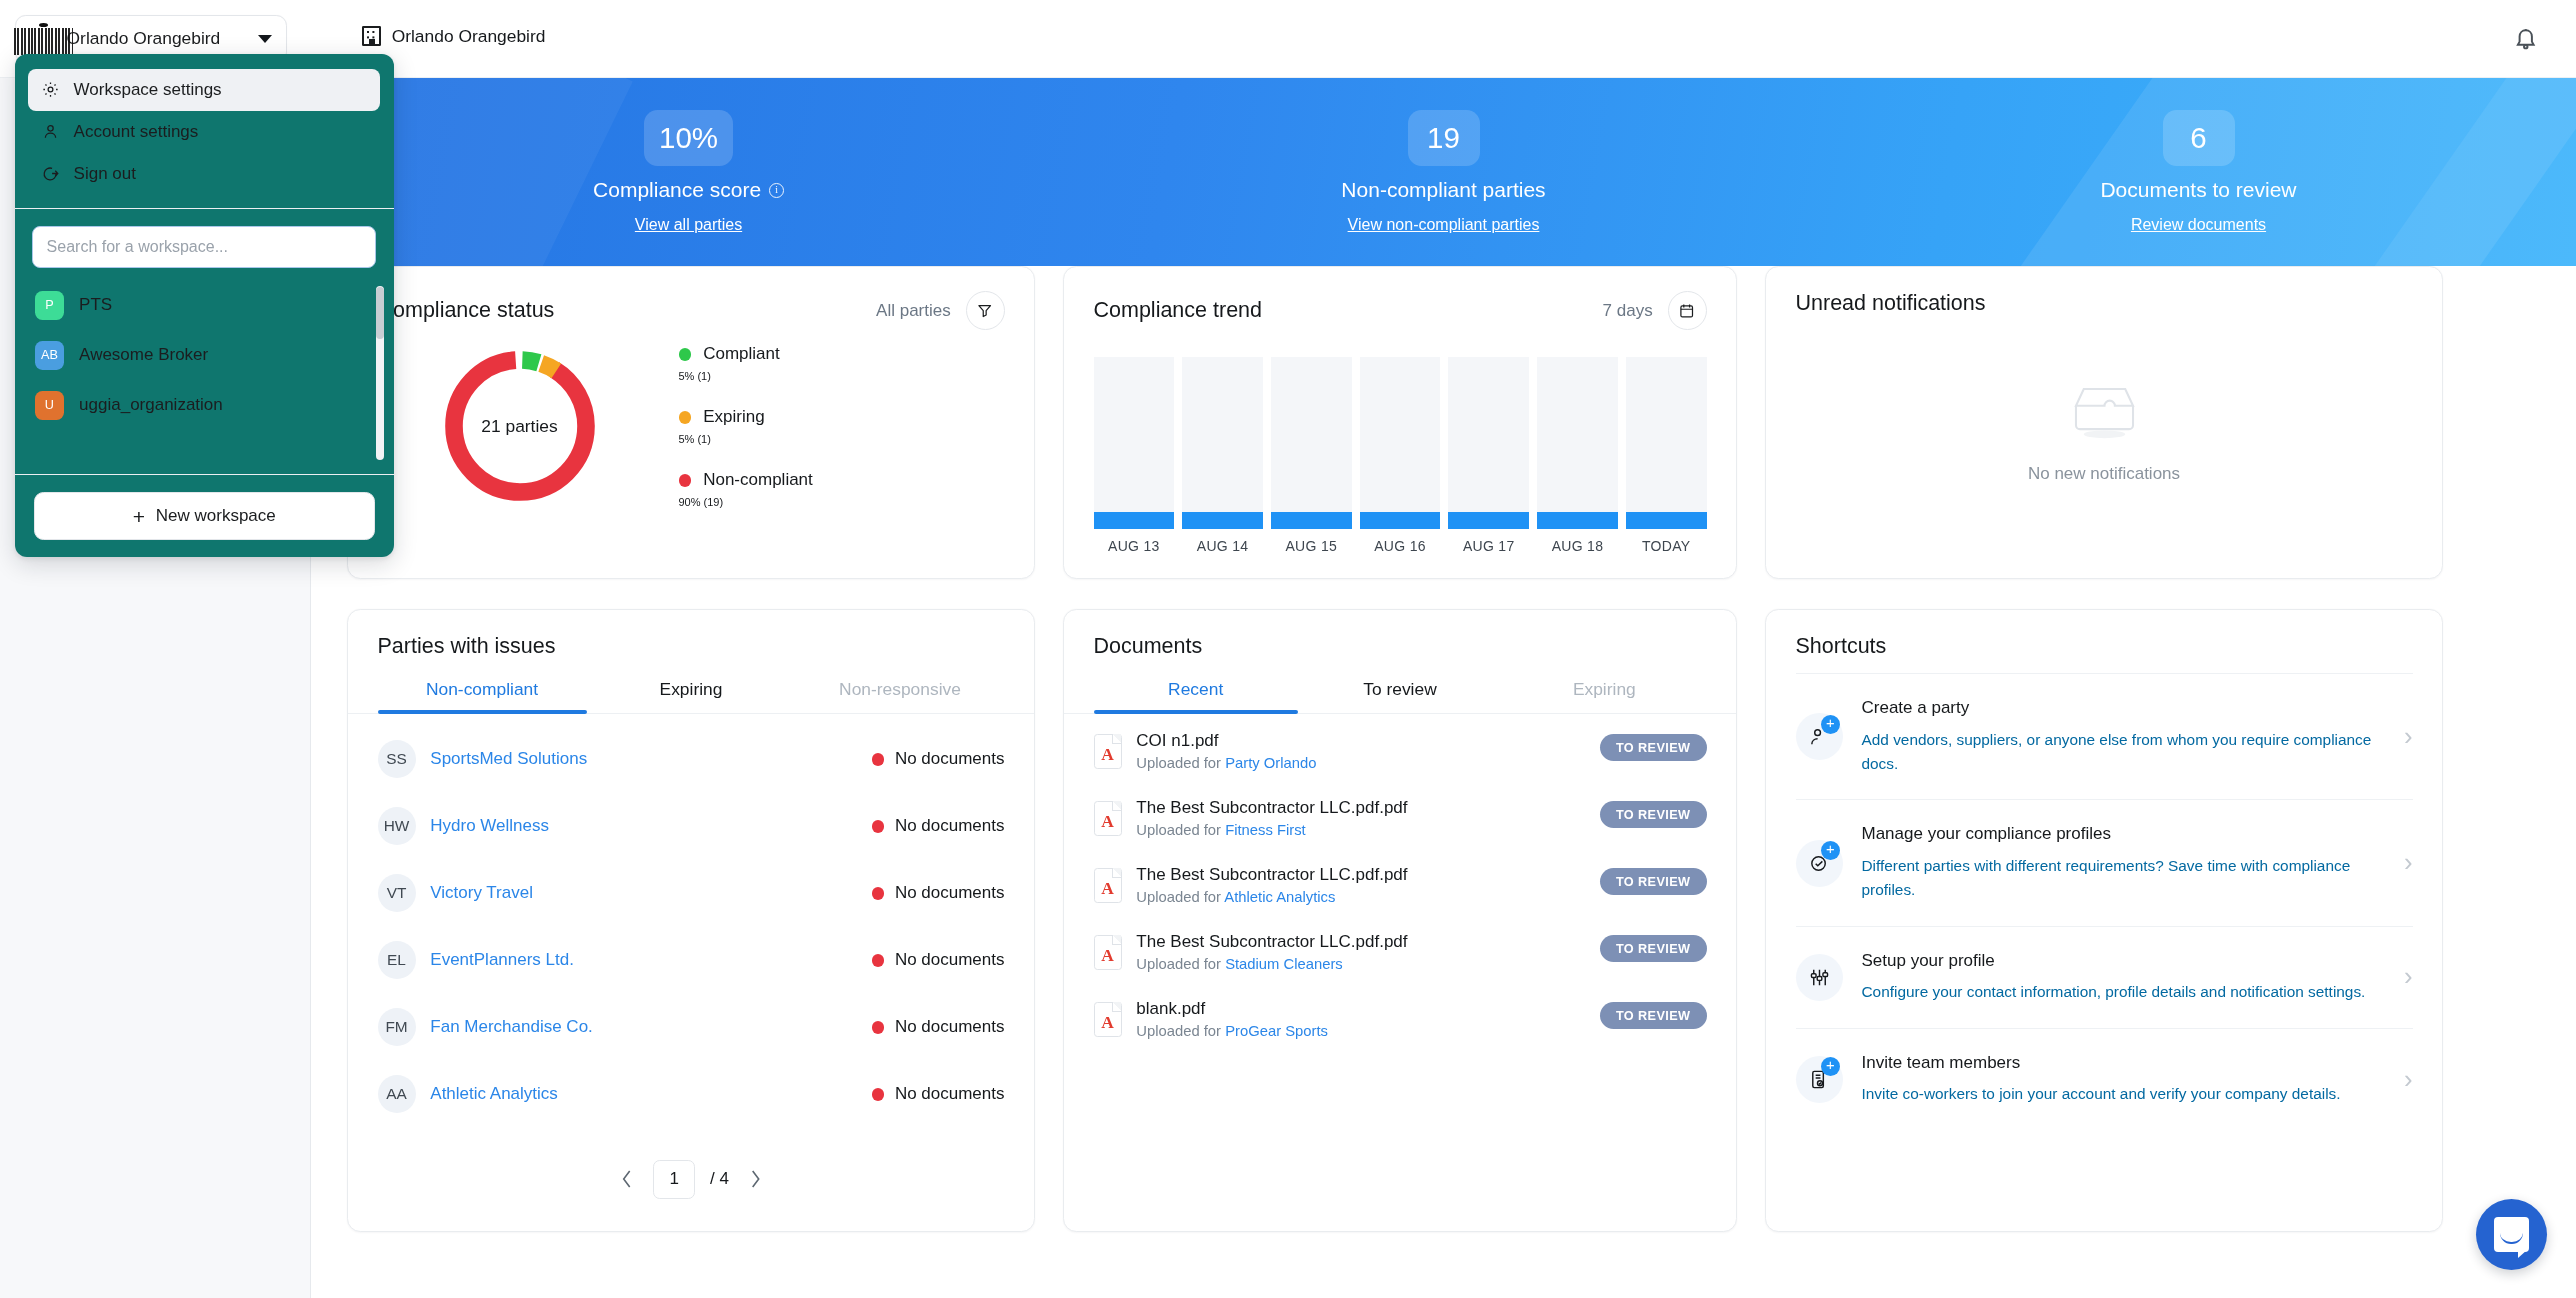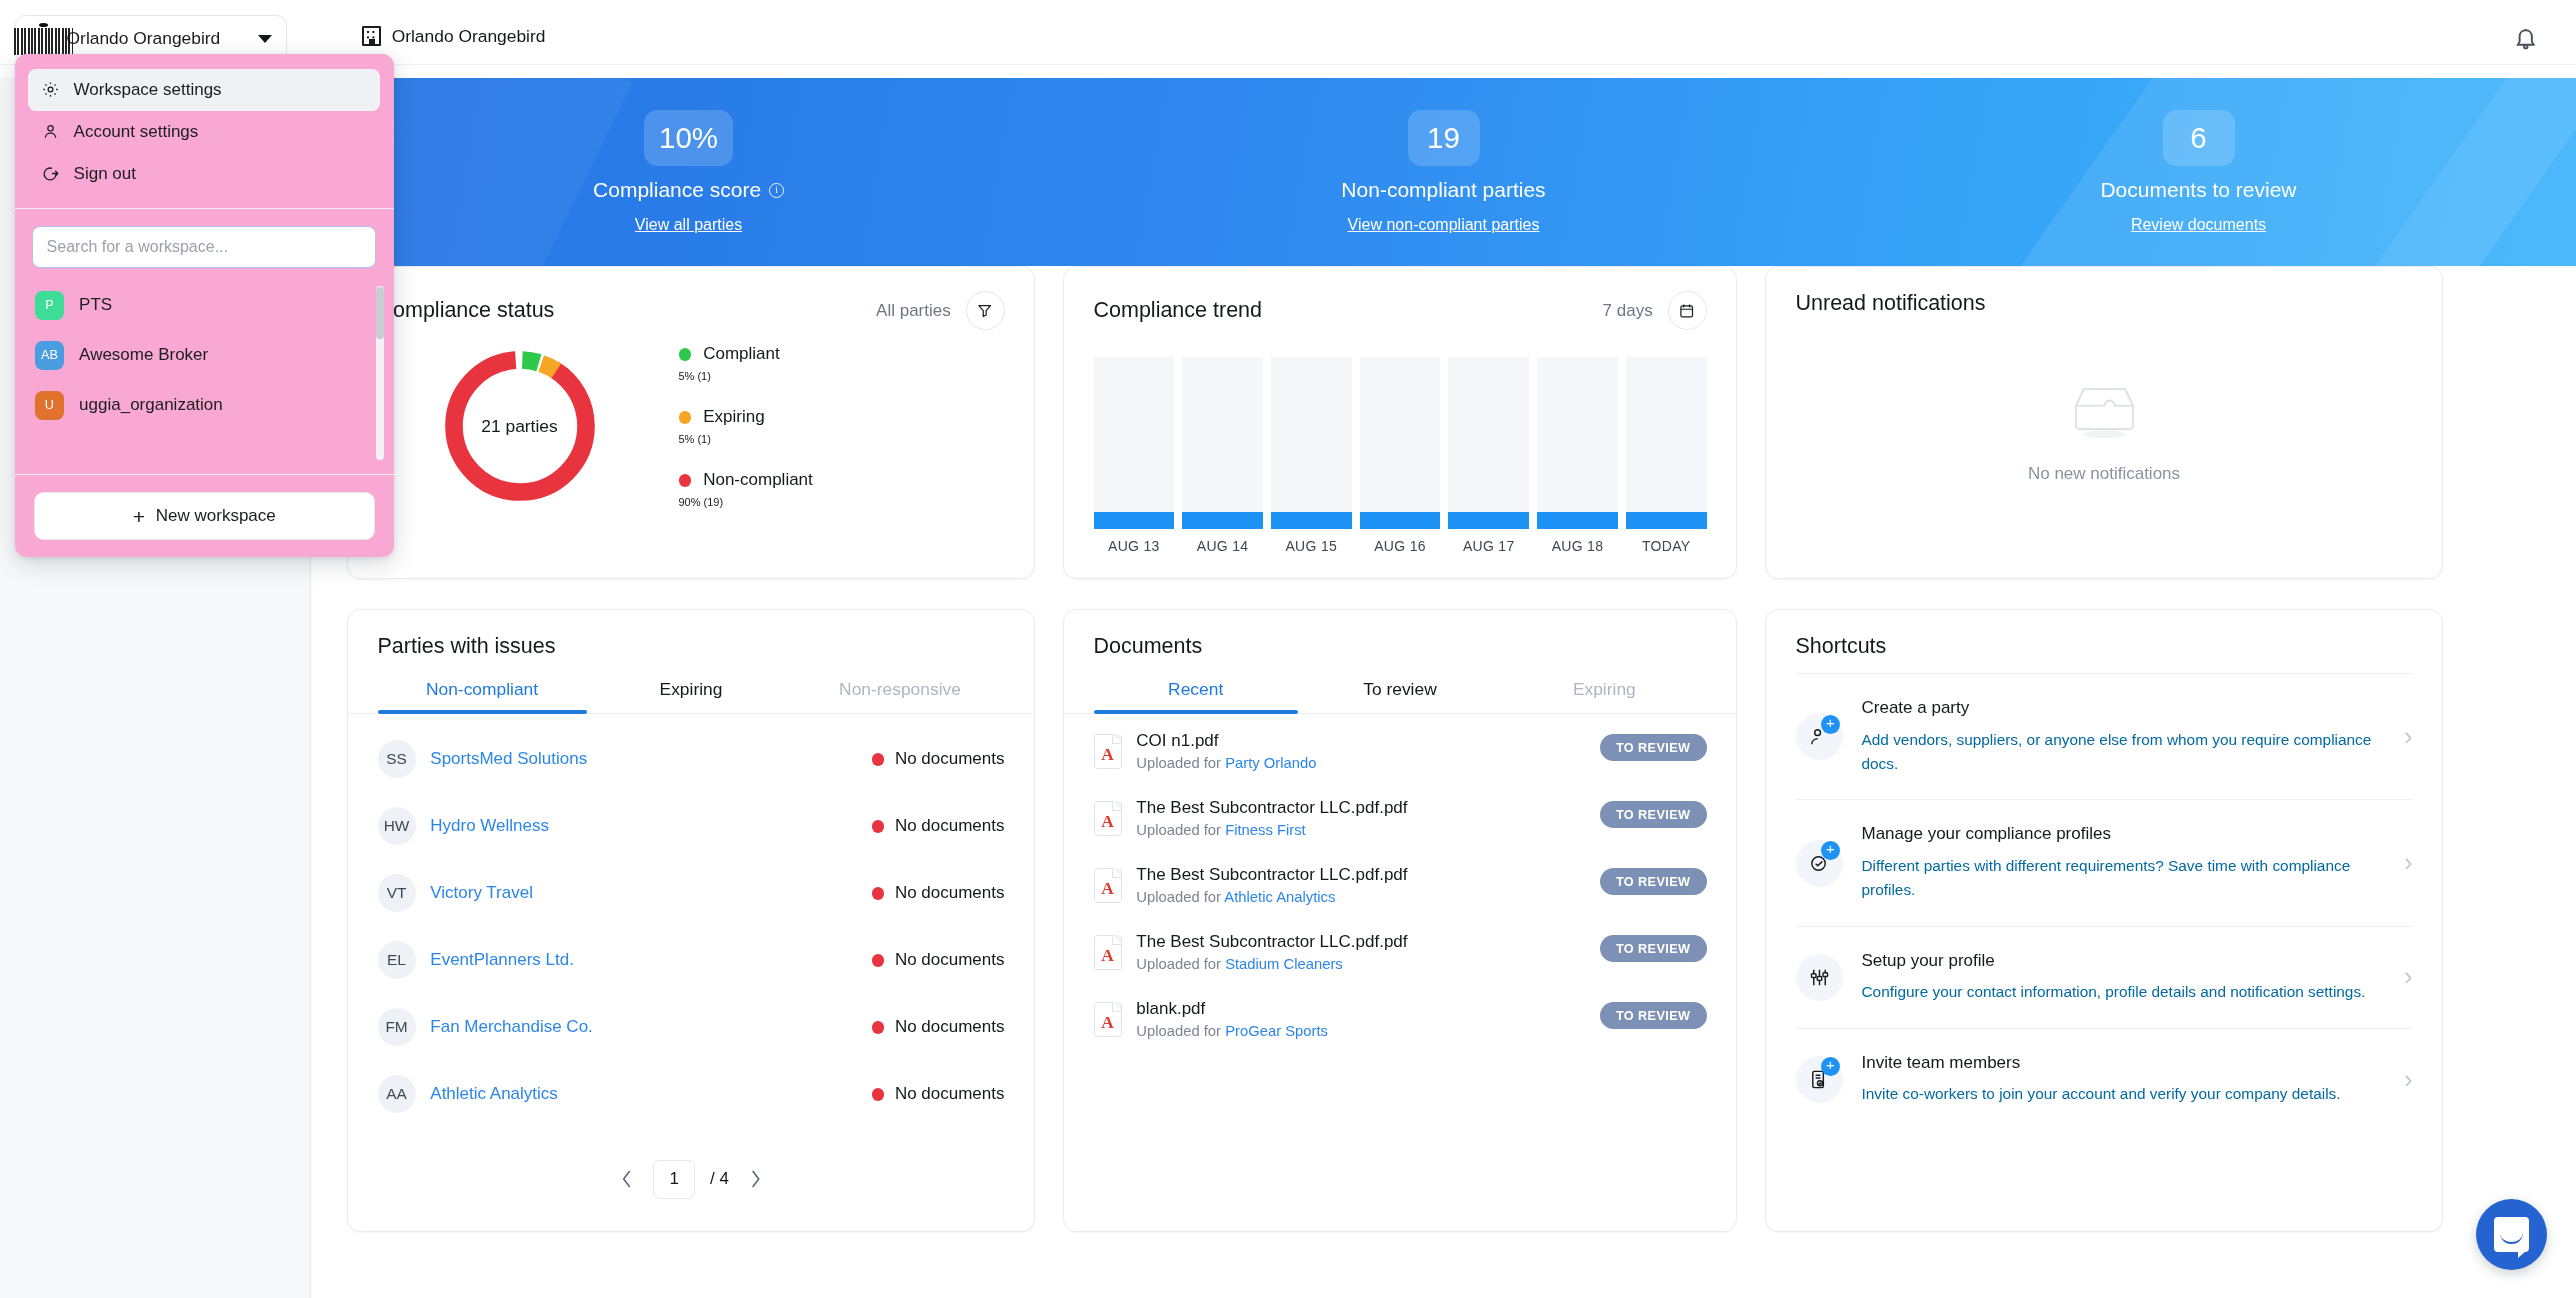--- a/index.html
+++ b/index.html
@@ -7,21 +7,21 @@
     width: 2576px; height: 1299px;
     font-family: "Liberation Sans", sans-serif;
     background: #ffffff;
     overflow: hidden;
     -webkit-font-smoothing: antialiased;
   }
   .root { position: relative; width: 2576px; height: 1299px; background:#fff; }
 
   
   .topbar {
-    position: absolute; left: 0; top: 0; width: 2576px; height: 65px;
+    position: absolute; left: 0; top: 0; width: 2576px; height: 78px;
     background: #ffffff; border-bottom: 0.7px solid #edf0f3;
     display: flex; align-items: center;
   }
   .ws-switcher {
     position: absolute; left: 14.8px; top: 14.8px; width: 272px; height: 48px;
     border: 0.7px solid #e3e6ea; border-radius: 10.7px; background: #fff;
     display: flex; align-items: center; padding: 0 13.4px; gap: 9.4px;
     box-shadow: 0 0.7px 1.3px rgba(16,24,40,.04);
   }
   .ws-logo { width: 28px; height: 24px; display:flex; flex-direction:column; align-items:center; justify-content:center; gap:1.3px; }
@@ -44,21 +44,21 @@
 
   
   .left-rail {
     position: absolute; left:0; top:78px; width: 311px; height: 1221px;
     background: #f7f8fa; border-right: 0.7px solid #e6e9ed;
   }
 
   
   .ws-menu {
     position: absolute; left: 14.8px; top: 54px; width: 379px;
-    background: #f9a8d4; border-radius: 12px;
+    background: #0f766e; border-radius: 12px;
     box-shadow: 0 6.7px 24px rgba(16,24,40,.16), 0 1.3px 5.4px rgba(16,24,40,.08);
     padding: 14.8px 0 17.4px 0; z-index: 60;
   }
   .menu-item {
     display:flex; align-items:center; gap:13.4px; height: 42px;
     margin: 0 13.4px; padding: 0 12px; border-radius: 8px; cursor:pointer;
     font-size: 17px; color:#1b1d1f;
   }
   .menu-item.active { background:#eff1f4; }
   .menu-ico { width:20px;height:20px;flex:none;display:flex;align-items:center;justify-content:center; }

